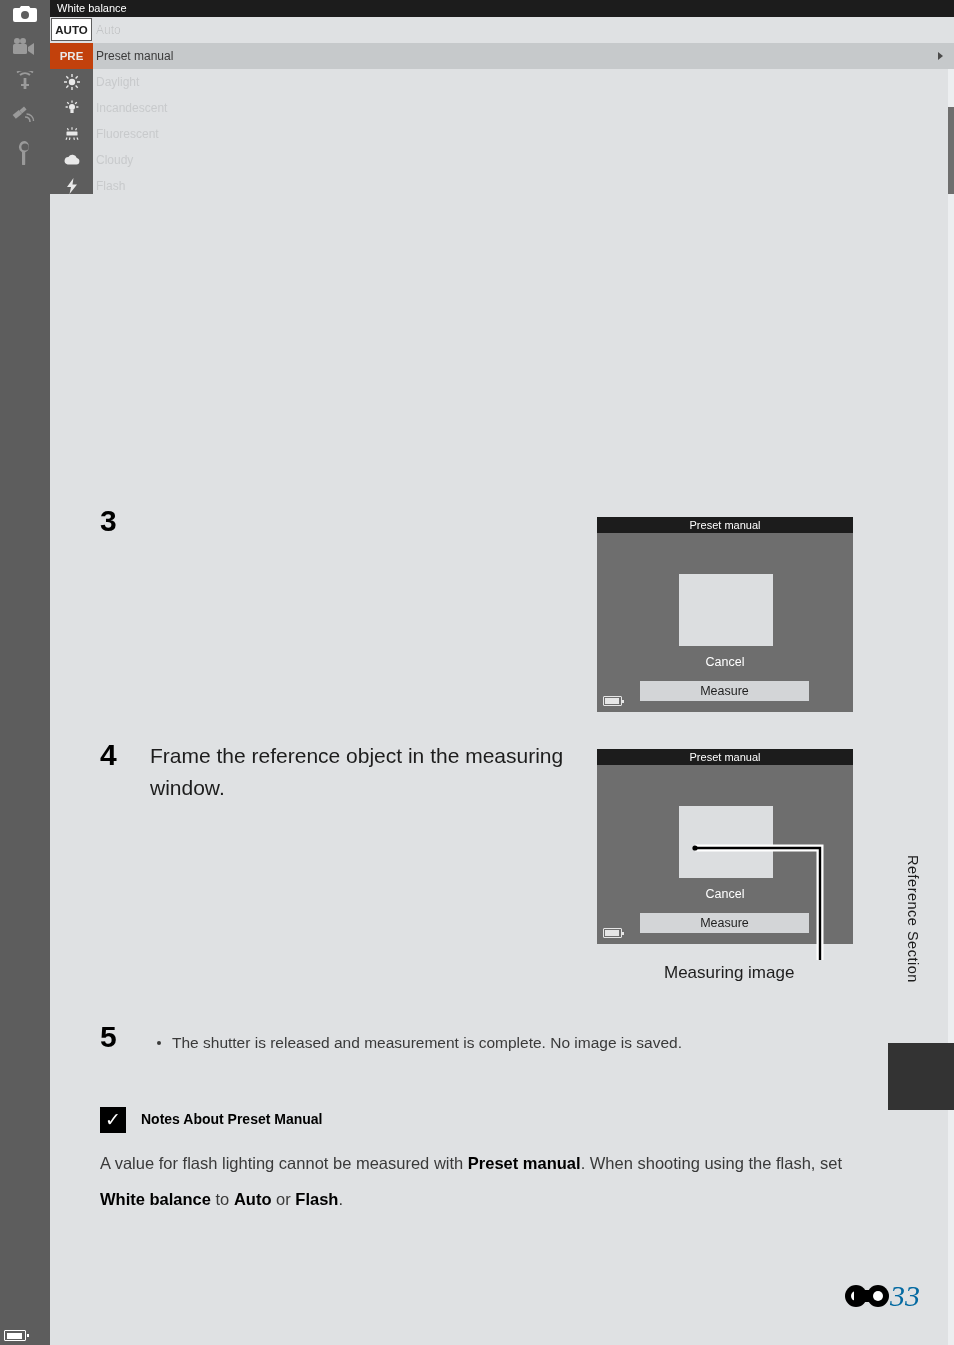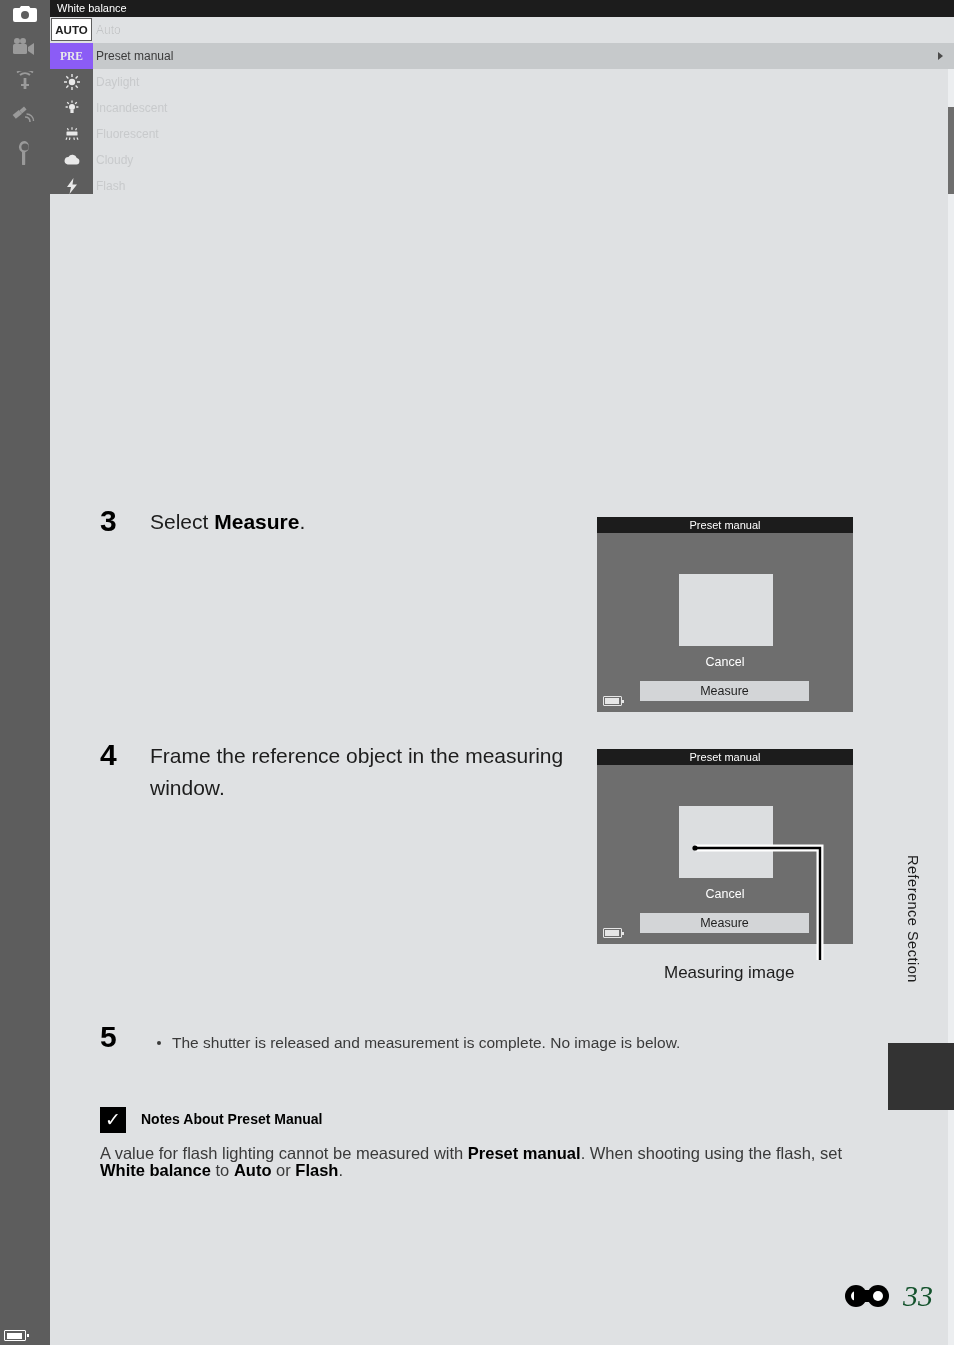--- a/index.html
+++ b/index.html
@@ -87,21 +87,21 @@
     position:absolute;left:46px;top:0;height:100%;display:flex;align-items:center;
     font-size:12px;color:#4b4b4b;
   }
   .mrow.r-auto{background:#dfe1e3;}
   .mrow.r-auto .mic{
     background:#ffffff;color:#202020;border:1.5px solid #5d5d5d;box-sizing:border-box;
     left:1px;top:1px;height:23px;width:41px;font-size:11.5px;
   }
   .mrow.r-auto .mlabel{color:#c2c4c6;text-shadow:0 0 0 #fff;}
   .mrow.r-sel{background:#c6c9cb;}
-  .mrow.r-sel .mic{background:#8b5cf6;font-family:Liberation Serif, serif;}
+  .mrow.r-sel .mic{background:#c2410c;}
   .mrow.r-sel .mlabel{color:#3b3b3b;}
   .mrow.r-dim .mic{background:#5d5d5d;}
   .mrow.r-dim .mlabel{color:#c8cacc;}
   .mrow .marrow{
     position:absolute;right:11px;top:50%;transform:translateY(-50%);
     width:0;height:0;border-left:5px solid #4b4b4b;
     border-top:4px solid transparent;border-bottom:4px solid transparent;
   }
   .mscroll-track{position:absolute;right:0;top:17px;bottom:0;width:6px;background:#eceef0;}
   .mscroll-thumb{position:absolute;right:0;top:90px;width:6px;height:87px;background:#6e6e6e;}
@@ -147,21 +147,21 @@
   
   .note-icon{
     position:absolute;width:26px;height:26px;background:#000;
   }
   .note-icon .chk{
     position:absolute;left:5px;top:4px;width:16px;height:17px;
     color:#fff;font-size:19px;line-height:17px;text-align:center;font-weight:bold;
   }
   .note-title{position:absolute;font-size:14px;font-weight:bold;color:#000;}
   .note-body{
-    position:absolute;font-size:16.5px;line-height:17px;color:#3a3a3a;width:752px;
+    position:absolute;font-size:16.5px;line-height:36px;color:#3a3a3a;width:752px;
   }
   .note-body b{font-weight:bold;color:#000;}
 
   
   .side-tab{position:absolute;background:#333333;}
   .side-label{
     position:absolute;font-size:14.5px;color:#1d1d1d;white-space:nowrap;
     writing-mode:vertical-rl;text-orientation:mixed;letter-spacing:0.5px;
   }
 
@@ -174,22 +174,22 @@
   }
   .emark .c1{left:0;}
   .emark .c2{right:0;}
   .emark .c1i,.emark .c2i{
     position:absolute;top:6px;width:10px;height:10px;border-radius:50%;background:#fff;
   }
   .emark .c1i{left:6px;}
   .emark .c2i{right:6px;}
   .emark .bar{position:absolute;left:9px;right:9px;top:5px;height:12px;background:#000;}
   .pagenum{
-    font-size:30px;font-style:italic;font-weight:normal;color:#14532d;
-    font-family:"Liberation Serif","DejaVu Serif",serif;margin-left:14px;line-height:1;
+    font-size:30px;font-style:italic;font-weight:normal;color:#0369a1;
+    font-family:"Liberation Serif","DejaVu Serif",serif;margin-left:1px;line-height:1;
   }
 </style>
 </head>
 <body>
 
 <div class="page">
 
   <div class="sec-title">Using Preset Manual</div>
   <div class="intro">Use the procedure below to measure the white balance value under the lighting used during shooting.</div>
 
@@ -330,23 +330,20 @@
             </svg>
         </div>
         <div class="mlabel" style="height:25px;">Flash</div>
       </div>
     </div>
   </div>
 
   <div class="step" style="left:100px;top:506px;width:480px;">
     <div class="step-num">3</div>
     <div class="step-body" style="width:430px;">
-      <div class="step-head">
-        <span>Select </span><b>Measure</b><span>.</span>
-      </div>
     </div>
   </div>
 
   <div class="lcd pm-screen" style="left:597px;top:517px;">
     <div class="lcd-title">Preset manual</div>
     <div class="pm-window" style="left:82px;top:57px;width:94px;height:72px;"></div>
     <div class="pm-cancel" style="top:138px;">Cancel</div>
     <div class="pm-measure" style="left:43px;top:164px;width:169px;height:20px;">Measure</div>
     <div class="pm-batt" style="bottom:6px;"></div>
   </div>
@@ -370,21 +367,21 @@
     <polyline points="5,10 130,10 130,122" fill="none" stroke="#ffffff" stroke-width="7"></polyline>
     <polyline points="5,10 130,10 130,122" fill="none" stroke="#000000" stroke-width="2.4"></polyline>
     <circle cx="5" cy="10" r="2.6" fill="#000000"></circle>
   </svg>
   <div class="callout-label" style="left:664px;top:963px;">Measuring image</div>
 
   <div class="step" style="left:100px;top:1022px;width:760px;">
     <div class="step-num">5</div>
     <div class="step-body" style="width:740px;">
       <div class="bullets" style="margin-top:10px;">
-        <div class="bullet">The shutter is released and measurement is complete. No image is below.</div>
+        <div class="bullet">The shutter is released and measurement is complete. No image is saved.</div>
       </div>
     </div>
   </div>
 
   <div class="note-icon" style="left:100px;top:1107px;">
     <div class="chk">✓</div>
   </div>
   <div class="note-title" style="left:141px;top:1111px;">Notes About Preset Manual</div>
   <div class="note-body" style="left:100px;top:1145px;">
     <span>A value for flash lighting cannot be measured with </span><b>Preset manual</b><span>. When shooting using the flash, set </span><b>White balance</b><span> to </span><b>Auto</b><span> or </span><b>Flash</b><span>.</span>

